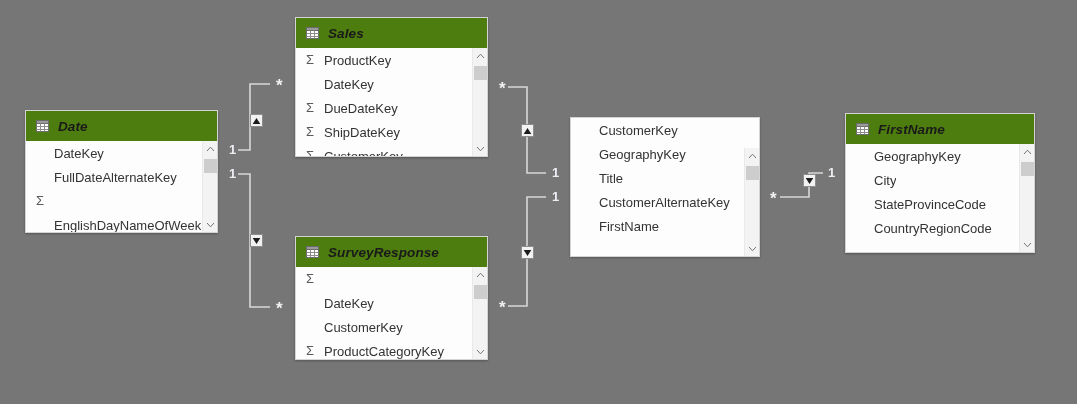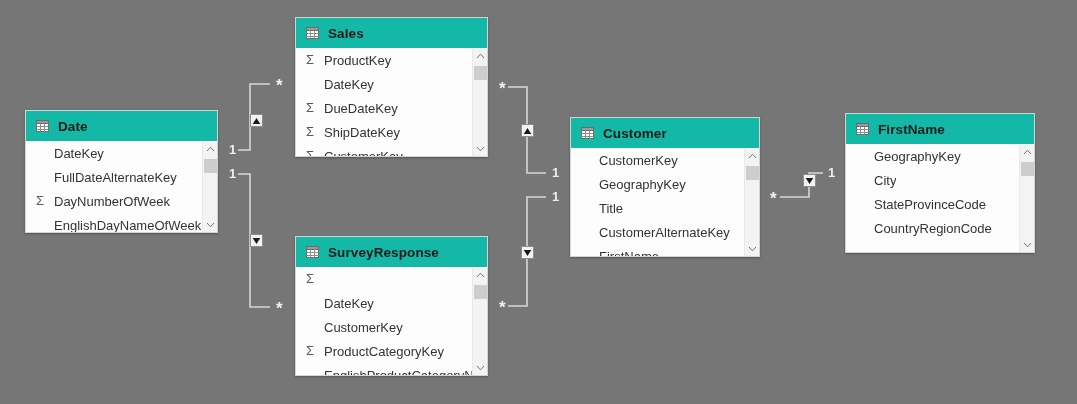--- a/index.html
+++ b/index.html
@@ -20,21 +20,22 @@
     position:absolute;
     background:#fdfdfd;
     border:1px solid #d4d4d4;
     box-shadow:0 1px 2px rgba(0,0,0,.28);
     overflow:hidden;
     box-sizing:border-box;
   }
   .tbl-head{
     display:flex;align-items:center;
     height:30px;padding:0 8px 0 10px;
-    background:#14b8a6;
+    background:#4d7c0f;
+    font-style:italic;
   }
   .grid-icon{
     width:13px;height:12px;flex:0 0 auto;margin-right:9px;
     display:block;
   }
   .tbl-title{
     font-size:13.5px;font-weight:bold;color:#1a1a1a;
     letter-spacing:.1px;white-space:nowrap;
   }
   .tbl-body{position:relative;}
@@ -158,21 +159,20 @@
           <div class="field">
             <span class="sigma blank"></span>
             <span class="field-name">DateKey</span>
           </div>
           <div class="field">
             <span class="sigma blank"></span>
             <span class="field-name">FullDateAlternateKey</span>
           </div>
           <div class="field">
             <span class="sigma">Σ</span>
-            <span class="field-name">DayNumberOfWeek</span>
           </div>
           <div class="field">
             <span class="sigma blank"></span>
             <span class="field-name">EnglishDayNameOfWeek</span>
           </div>
         </div>
         <div class="sbar" style="top: 30px;">
           <div class="sb-arrow up">
             <svg viewBox="0 0 9 6" width="9" height="6" class="chev">
               <path d="M1 5 L4.5 1.2 L8 5" fill="none" stroke="#757575" stroke-width="1"></path>
@@ -227,21 +227,21 @@
             </svg>
           </div>
           <div class="sb-arrow down">
             <svg viewBox="0 0 9 6" width="9" height="6" class="chev">
               <path d="M1 1 L4.5 4.8 L8 1" fill="none" stroke="#757575" stroke-width="1"></path>
             </svg>
           </div>
           <div class="sb-thumb" style="top: 18px;"></div>
         </div>
       </div>
-      <div class="tbl" style="left: 295px; top: 236px; width: 193px; height: 140px;">
+      <div class="tbl" style="left: 295px; top: 236px; width: 193px; height: 124px;">
         <div class="tbl-head">
           <svg viewBox="0 0 13 12" class="grid-icon">
             <rect x="0.5" y="0.5" width="12" height="11" fill="#ffffff" stroke="#6b6b6b"></rect>
             <rect x="0.5" y="0.5" width="12" height="3" fill="#9a9a9a" stroke="#6b6b6b"></rect>
             <line x1="0.5" x2="12.5" y1="6.5" y2="6.5" stroke="#8d8d8d" stroke-width="1"></line>
             <line x1="0.5" x2="12.5" y1="9.5" y2="9.5" stroke="#8d8d8d" stroke-width="1"></line>
             <line y1="3.5" y2="11.5" x1="4.5" x2="4.5" stroke="#8d8d8d" stroke-width="1"></line>
             <line y1="3.5" y2="11.5" x1="8.5" x2="8.5" stroke="#8d8d8d" stroke-width="1"></line>
           </svg>
           <span class="tbl-title">SurveyResponse</span>
@@ -275,31 +275,20 @@
           </div>
           <div class="sb-arrow down">
             <svg viewBox="0 0 9 6" width="9" height="6" class="chev">
               <path d="M1 1 L4.5 4.8 L8 1" fill="none" stroke="#757575" stroke-width="1"></path>
             </svg>
           </div>
           <div class="sb-thumb" style="top: 18px;"></div>
         </div>
       </div>
       <div class="tbl" style="left: 570px; top: 117px; width: 190px; height: 140px;">
-        <div class="tbl-head">
-          <svg viewBox="0 0 13 12" class="grid-icon">
-            <rect x="0.5" y="0.5" width="12" height="11" fill="#ffffff" stroke="#6b6b6b"></rect>
-            <rect x="0.5" y="0.5" width="12" height="3" fill="#9a9a9a" stroke="#6b6b6b"></rect>
-            <line x1="0.5" x2="12.5" y1="6.5" y2="6.5" stroke="#8d8d8d" stroke-width="1"></line>
-            <line x1="0.5" x2="12.5" y1="9.5" y2="9.5" stroke="#8d8d8d" stroke-width="1"></line>
-            <line y1="3.5" y2="11.5" x1="4.5" x2="4.5" stroke="#8d8d8d" stroke-width="1"></line>
-            <line y1="3.5" y2="11.5" x1="8.5" x2="8.5" stroke="#8d8d8d" stroke-width="1"></line>
-          </svg>
-          <span class="tbl-title">Customer</span>
-        </div>
         <div class="tbl-body">
           <div class="field">
             <span class="sigma blank"></span>
             <span class="field-name">CustomerKey</span>
           </div>
           <div class="field">
             <span class="sigma blank"></span>
             <span class="field-name">GeographyKey</span>
           </div>
           <div class="field">

